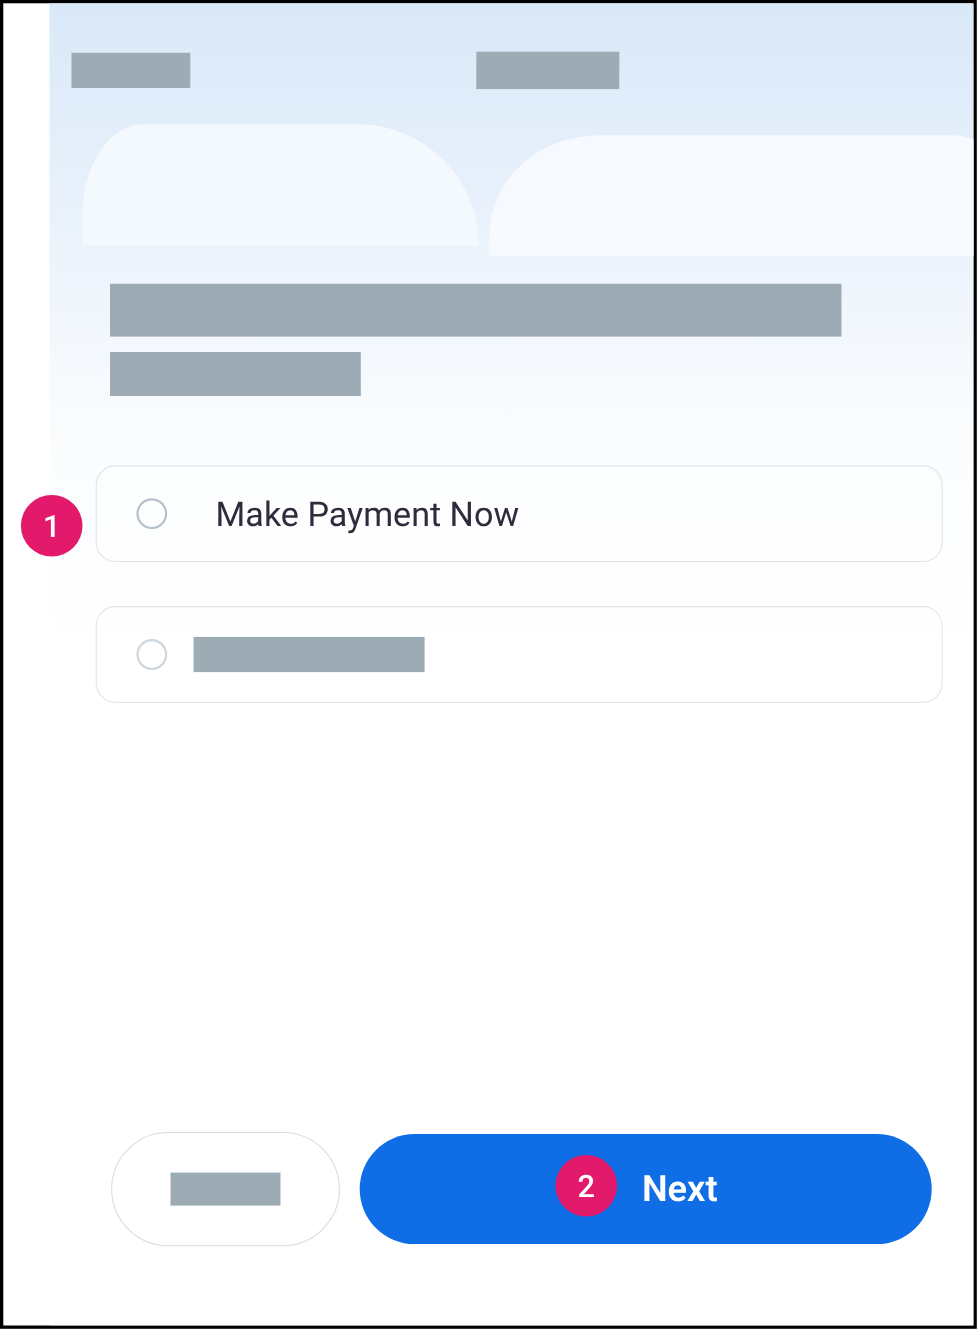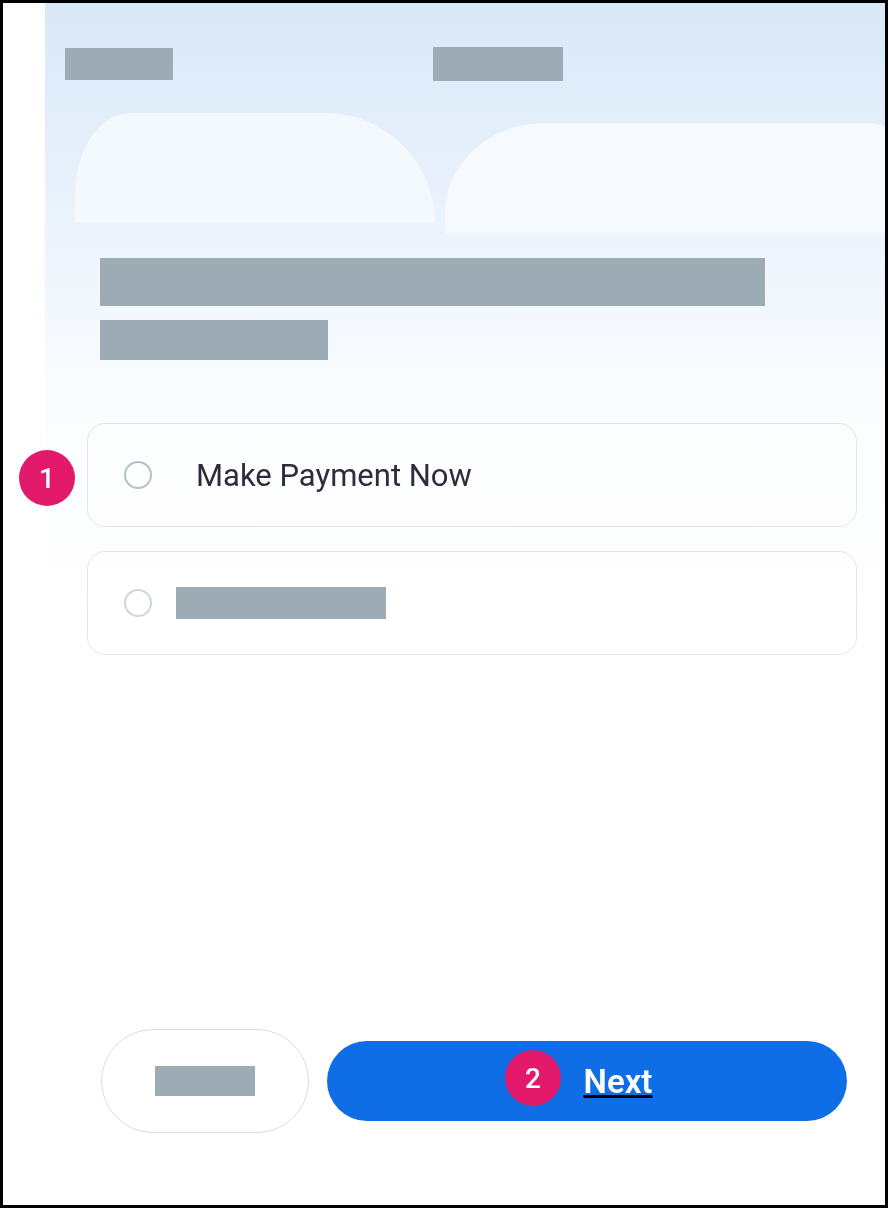--- a/index.html
+++ b/index.html
@@ -55,21 +55,21 @@
       left: 55px;
       right: 55px;
     }
     .ph-title1 { width: 665px; height: 48px; display: block; margin-bottom: 14px; }
     .ph-title2 { width: 228px; height: 40px; display: block; }
 
     .option-card {
       position: absolute;
       left: 42px;
       right: 28px;
-      height: 104px;
+      height: 88px;
       border: 1px solid #e1e5ea;
       border-radius: 18px;
       background: rgba(255,255,255,0.4);
       display: flex;
       align-items: center;
       padding: 0 36px;
       cursor: pointer;
     }
     .option-card.o1 { top: 420px; }
     .option-card.o2 { top: 548px; }
@@ -108,29 +108,28 @@
       background: #fff;
       display: flex;
       align-items: center;
       justify-content: center;
       cursor: pointer;
     }
     .ph-back { width: 100px; height: 30px; }
 
     .btn-primary {
       flex: 1;
-      height: 80px;
+      height: 100px;
       border-radius: 54px;
       background: #0f6ee6;
       display: flex;
       align-items: center;
       justify-content: center;
       cursor: pointer;
       position: relative;
-      text-decoration: underline;
     }
     .btn-primary-label {
       font-size: 33px;
       color: #fff;
       font-weight: 600;
       margin-left: 62px;
     }
 
     .marker {
       position: absolute;

